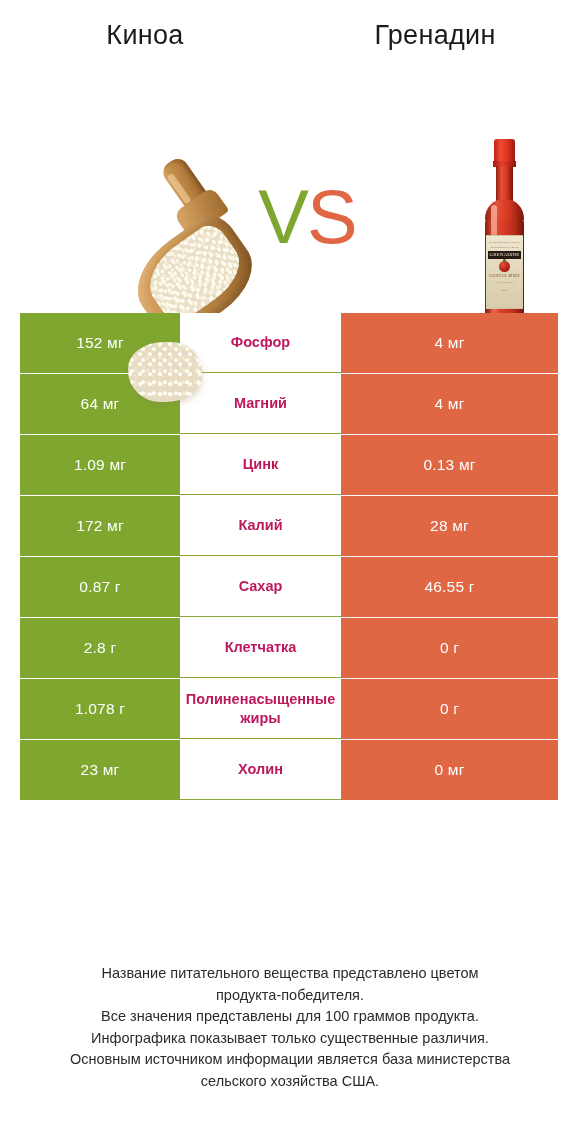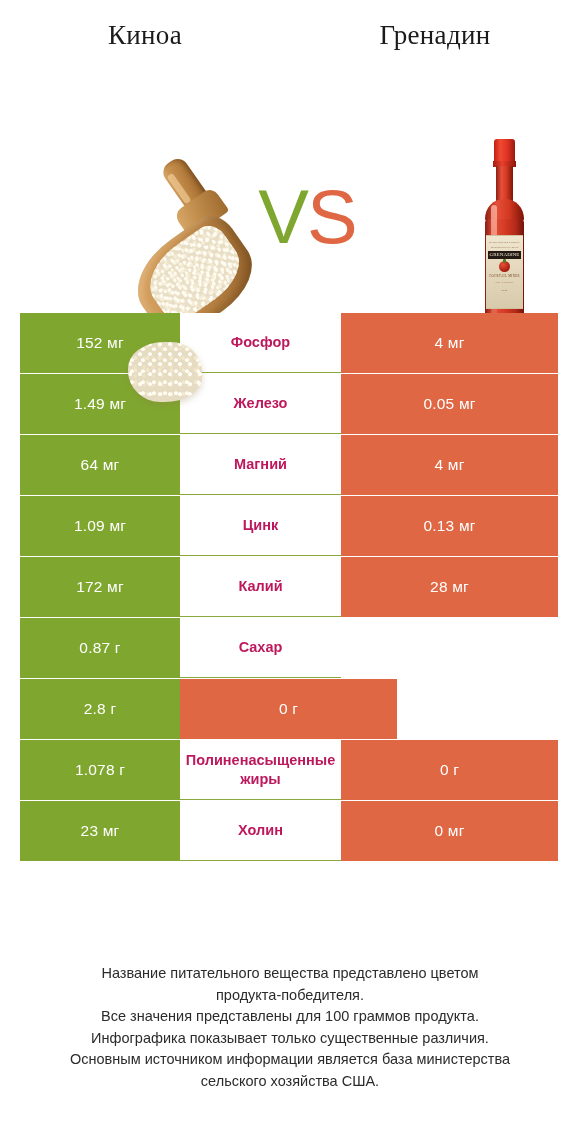--- a/index.html
+++ b/index.html
@@ -24,21 +24,21 @@
     display: flex;
     padding-top: 20px;
   }
   .title {
     flex: 1;
     text-align: center;
     font-size: 27px;
     font-weight: 400;
     color: #1b1b1b;
     letter-spacing: 0.3px;
-    font-family: Liberation Serif, serif;
+    font-family: Liberation Sans, sans-serif;
   }
 
   .visuals {
     position: relative;
     height: 200px;
     margin-left: 34px;
   }
 
   
   .vs-wrap {
@@ -415,27 +415,20 @@
 
 <div class="table">
     <div class="row">
       <div class="cell-left">152 мг</div>
       <div class="cell-mid">
         <span class="mid-text">Фосфор</span>
       </div>
       <div class="cell-right">4 мг</div>
     </div>
     <div class="row">
-      <div class="cell-left">1.49 мг</div>
-      <div class="cell-mid">
-        <span class="mid-text">Железо</span>
-      </div>
-      <div class="cell-right">0.05 мг</div>
-    </div>
-    <div class="row">
       <div class="cell-left">64 мг</div>
       <div class="cell-mid">
         <span class="mid-text">Магний</span>
       </div>
       <div class="cell-right">4 мг</div>
     </div>
     <div class="row">
       <div class="cell-left">1.09 мг</div>
       <div class="cell-mid">
         <span class="mid-text">Цинк</span>
@@ -447,23 +440,27 @@
       <div class="cell-mid">
         <span class="mid-text">Калий</span>
       </div>
       <div class="cell-right">28 мг</div>
     </div>
     <div class="row">
       <div class="cell-left">0.87 г</div>
       <div class="cell-mid">
         <span class="mid-text">Сахар</span>
       </div>
+      <div class="cell-right">46.55 г</div>
     </div>
     <div class="row">
       <div class="cell-left">2.8 г</div>
+      <div class="cell-mid">
+        <span class="mid-text">Клетчатка</span>
+      </div>
       <div class="cell-right">0 г</div>
     </div>
     <div class="row">
       <div class="cell-left">1.078 г</div>
       <div class="cell-mid wrap">
         <span class="mid-text">Полиненасыщенные жиры</span>
       </div>
       <div class="cell-right">0 г</div>
     </div>
     <div class="row">

